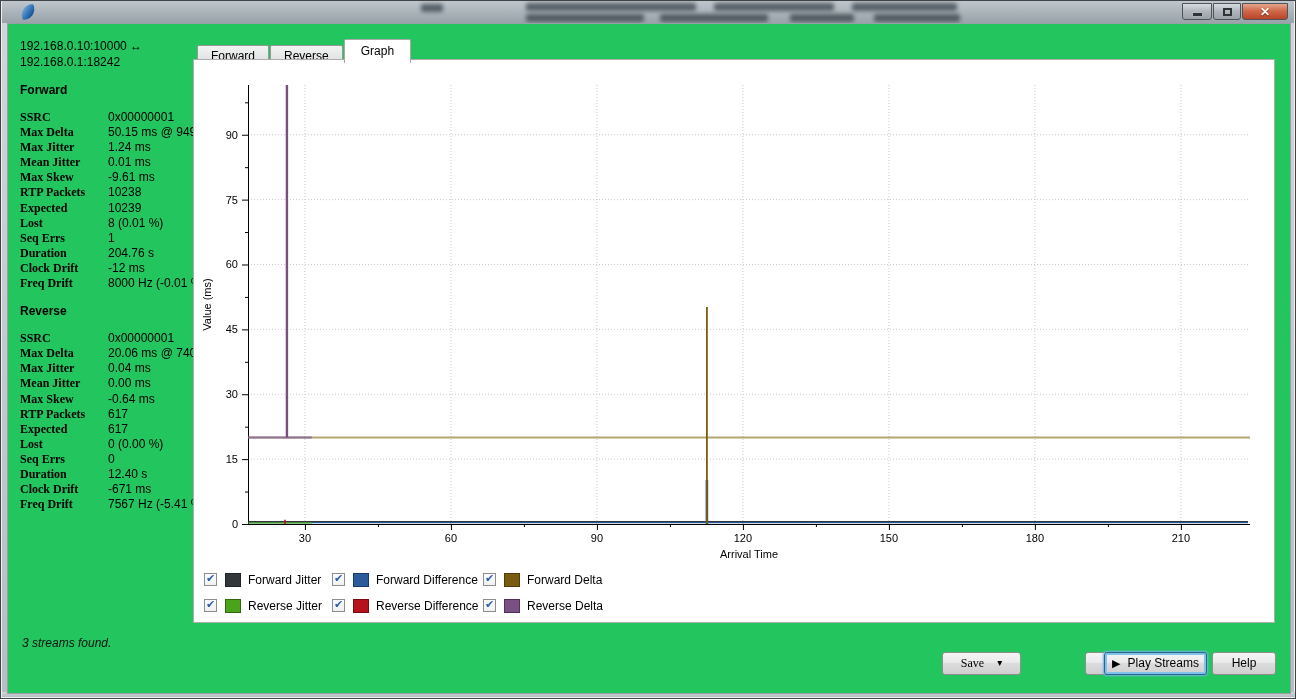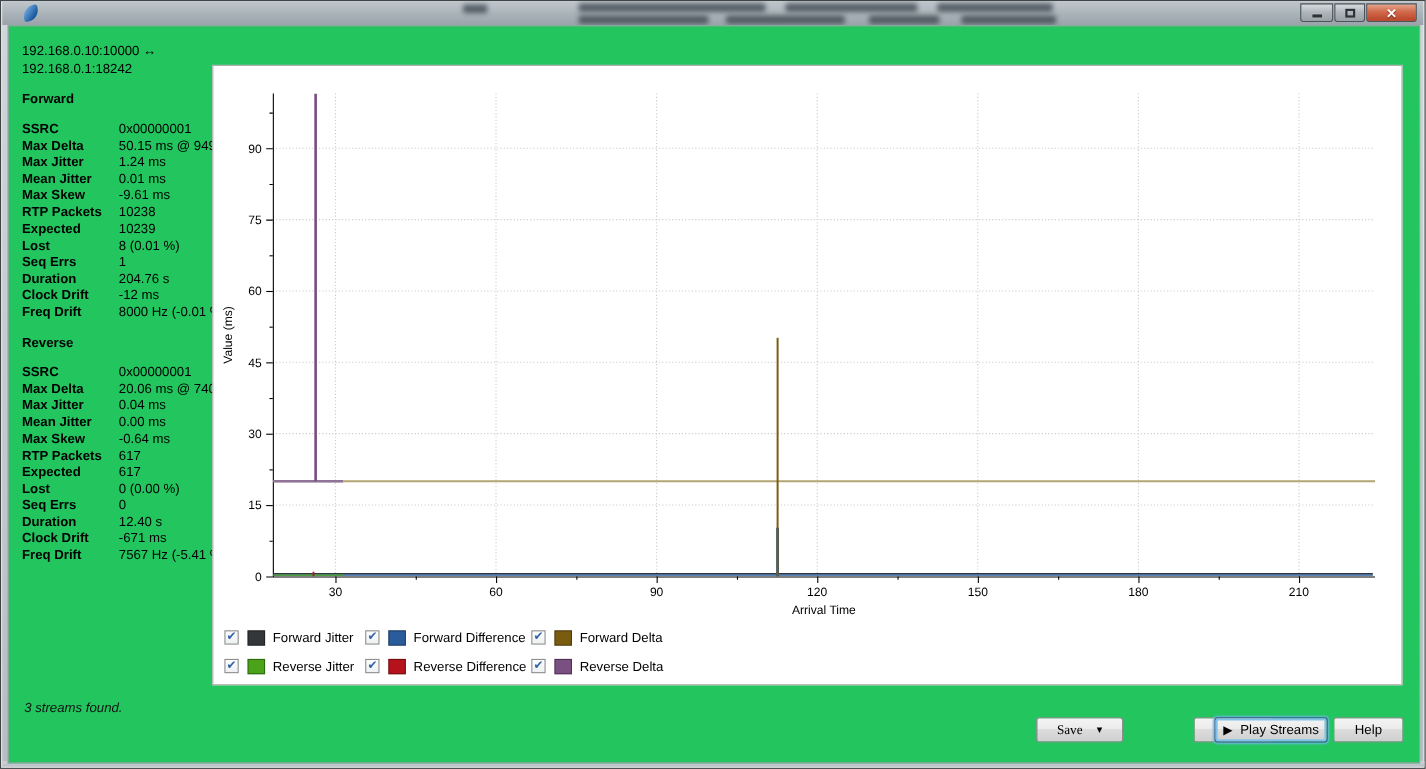--- a/index.html
+++ b/index.html
@@ -28,21 +28,21 @@
                           text-shadow:0 1px 1px #6b1d0c; }
   
   .frame-strip { position:absolute; background:linear-gradient(#cfd5d9,#b7bec3); }
   .client { position:absolute; left:6px; top:22px; width:1284px; height:671px;
             background:#22c55e; border:1px solid #98a0a6; }
   
   .sidebar { position:absolute; left:12px; top:14px; width:176px; font-size:12px; color:#000; }
   .pair-line { line-height:16px; white-space:nowrap; }
   .section-heading { font-weight:bold; margin:13px 0 13px 0; }
   .stat-row { display:flex; line-height:15.1px; white-space:nowrap; }
-  .stat-label { font-weight:bold; width:88px; flex:none; }
+  .stat-label { font-weight:bold; width:88px; flex:none;font-family:Liberation Serif, serif; }
   .stat-value { }
   .status-text { position:absolute; left:14px; top:612px; font-size:12px; font-style:italic; color:#111; }
   
   .tabs { position:absolute; left:189px; top:15px; height:21px; }
   .tab { display:inline-block; vertical-align:bottom; font-size:12px; padding:3px 13px 3px;
          background:linear-gradient(#f2f3f3,#dadcdd); border:1px solid #989898; border-bottom:none;
          border-radius:2px 2px 0 0; margin-right:1px; position:relative; top:3px; cursor:default; }
   .tab.active { background:#fff; padding:4px 16px 5px; top:0; z-index:3; border-color:#a8a8a8; }
   
   .panel { position:absolute; left:185px; top:35px; width:1082px; height:564px;
@@ -197,20 +197,21 @@
           </div>
           <div class="stat-row">
             <span class="stat-label">Freq Drift</span>
             <span class="stat-value">7567 Hz (-5.41 %)</span>
           </div>
         </div>
     </div>
 
     <div class="status-text">3 streams found.</div>
 
+    <div class="tabs"><div class="tab">Forward</div><div class="tab">Reverse</div><div class="tab active">Graph</div></div>
 
     <div class="panel">
       <svg width="1080" height="562" viewBox="0 0 1080 562">
           <line x1="110.9373482272948" y1="25" x2="110.9373482272948" y2="464" stroke="#c9c9c9" stroke-width="1" stroke-dasharray="1 2"></line>
           <line x1="256.930548810102" y1="25" x2="256.930548810102" y2="464" stroke="#c9c9c9" stroke-width="1" stroke-dasharray="1 2"></line>
           <line x1="402.92374939290926" y1="25" x2="402.92374939290926" y2="464" stroke="#c9c9c9" stroke-width="1" stroke-dasharray="1 2"></line>
           <line x1="548.9169499757165" y1="25" x2="548.9169499757165" y2="464" stroke="#c9c9c9" stroke-width="1" stroke-dasharray="1 2"></line>
           <line x1="694.9101505585236" y1="25" x2="694.9101505585236" y2="464" stroke="#c9c9c9" stroke-width="1" stroke-dasharray="1 2"></line>
           <line x1="840.9033511413307" y1="25" x2="840.9033511413307" y2="464" stroke="#c9c9c9" stroke-width="1" stroke-dasharray="1 2"></line>
           <line x1="986.896551724138" y1="25" x2="986.896551724138" y2="464" stroke="#c9c9c9" stroke-width="1" stroke-dasharray="1 2"></line>

